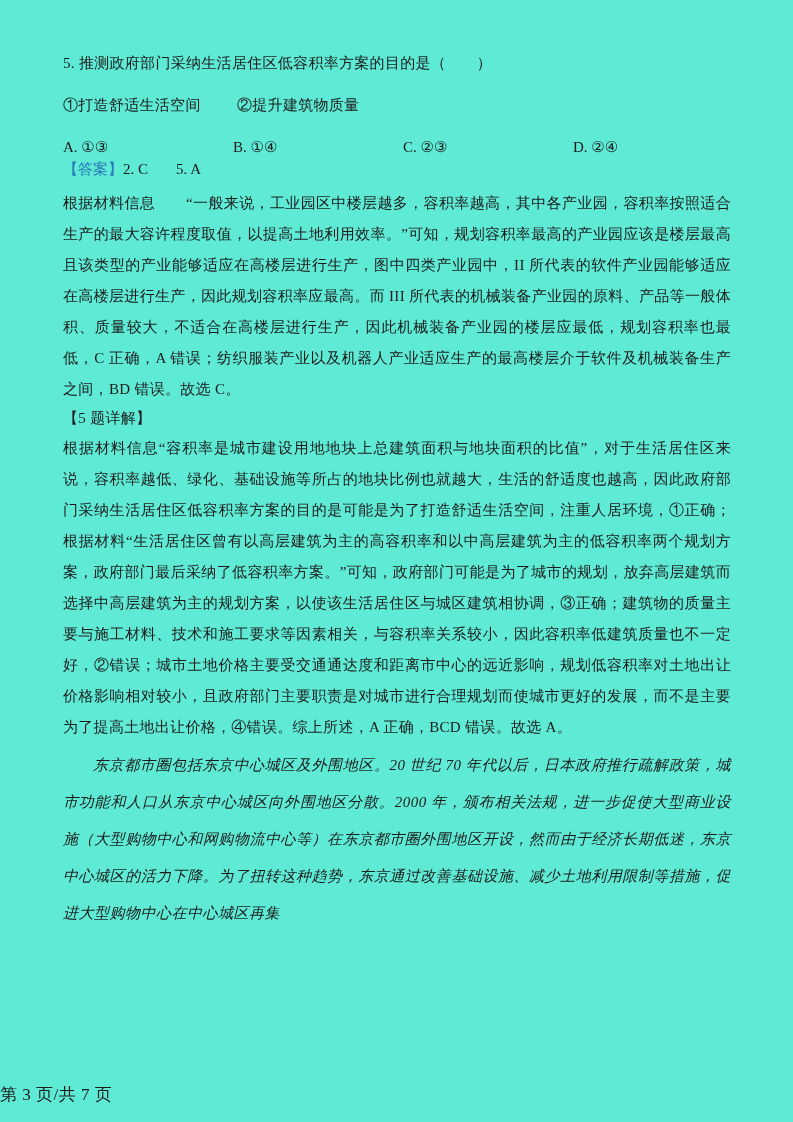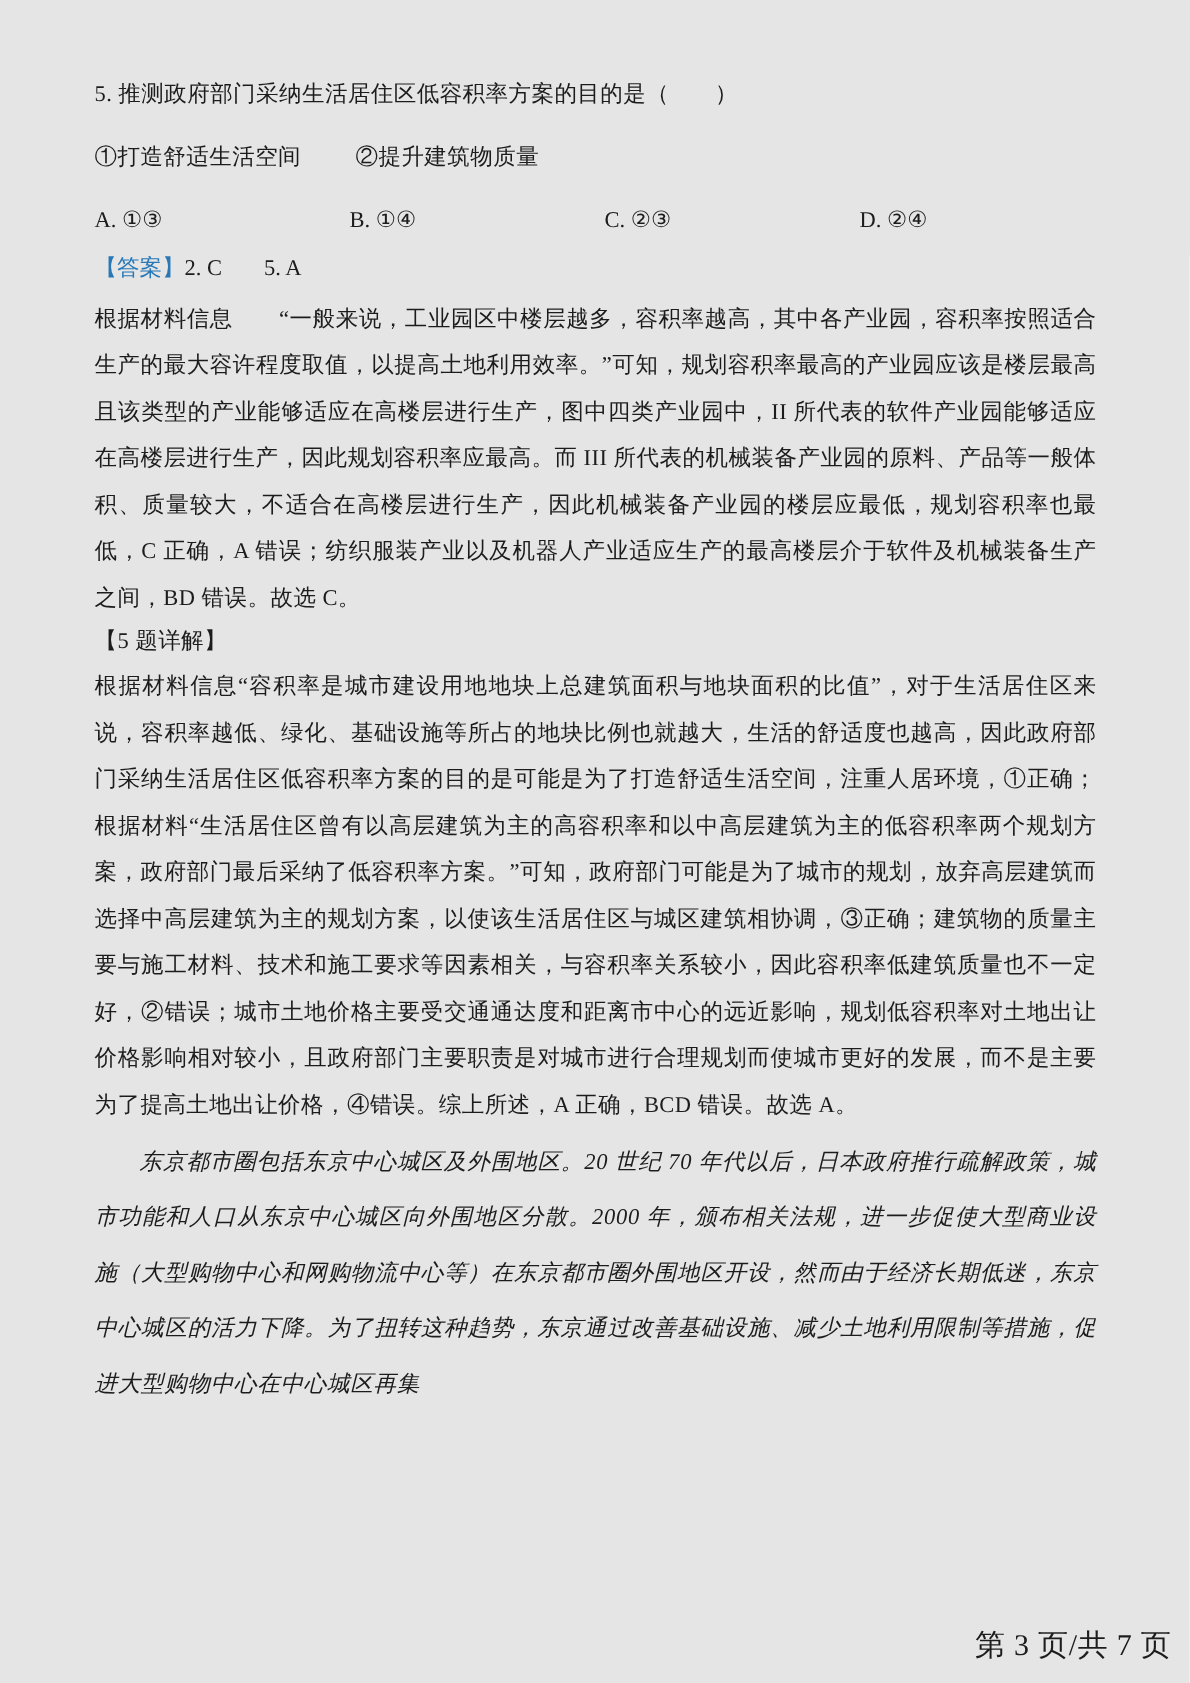--- a/index.html
+++ b/index.html
@@ -4,31 +4,31 @@
 <style>
   * { margin: 0; padding: 0; box-sizing: border-box; }
   html, body { background: #ffffff; }
   body {
     width: 793px; height: 1122px;
     font-family: "Liberation Serif", "DejaVu Serif", serif;
     color: #1c1c1c;
     position: relative;
     overflow: hidden;
   }
-  .page { position: absolute; inset: 0; background: #e5e5e5; font-family: Liberation Serif, serif; }
+  .page { position: absolute; inset: 0; background: #5eead4; font-family: Liberation Serif, serif; }
   .content {
     position: absolute;
     left: 63px; right: 62px; top: 52px;
   }
   .line { font-size: 15px; line-height: 22px; letter-spacing: 0.3px; }
   .stem { margin-bottom: 20px; }
   .choice-row { margin-bottom: 20px; }
   .choice-row .c1 { display: inline-block; width: 174px; }
   .choice-row2 { margin-bottom: 12px; }
-  .options-row { margin-bottom: 10px; font-size: 15px; line-height: 22px; }
+  .options-row { font-size: 15px; line-height: 22px; }
   .options-row .opt { display: inline-block; width: 170px; }
   .options-row .opt:last-child { width: auto; }
   .answer-row { margin-bottom: 8px; font-size: 15px; line-height: 22px; }
   .blue { color: #2878b7; }
   .answer-row .val { color: #1c1c1c; }
   .answer-row .val2 { margin-left: 28px; }
   .analysis-row { margin-bottom: 8px; font-size: 15px; line-height: 22px; }
   .detail-heading { font-size: 15px; line-height: 22px; margin-bottom: 4px; letter-spacing: 0.3px; }
   .para {
     font-size: 15px; line-height: 31px;
@@ -42,22 +42,22 @@
   .material {
     font-size: 15px; line-height: 37px;
     font-style: italic;
     text-align: justify; text-justify: inter-ideograph;
     text-indent: 2em;
     letter-spacing: 0.5px;
   }
   .footer {
     position: absolute;
     left: 0; right: 12px; top: 1083px;
-    text-align: right;
-    font-size: 20px;
+    text-align: left;
+    font-size: 17px;
     color: #1c1c1c;
     letter-spacing: 0.5px;
   }
 </style>
 </head>
 <body>
 
 <div class="page">
   <div class="content">
 

